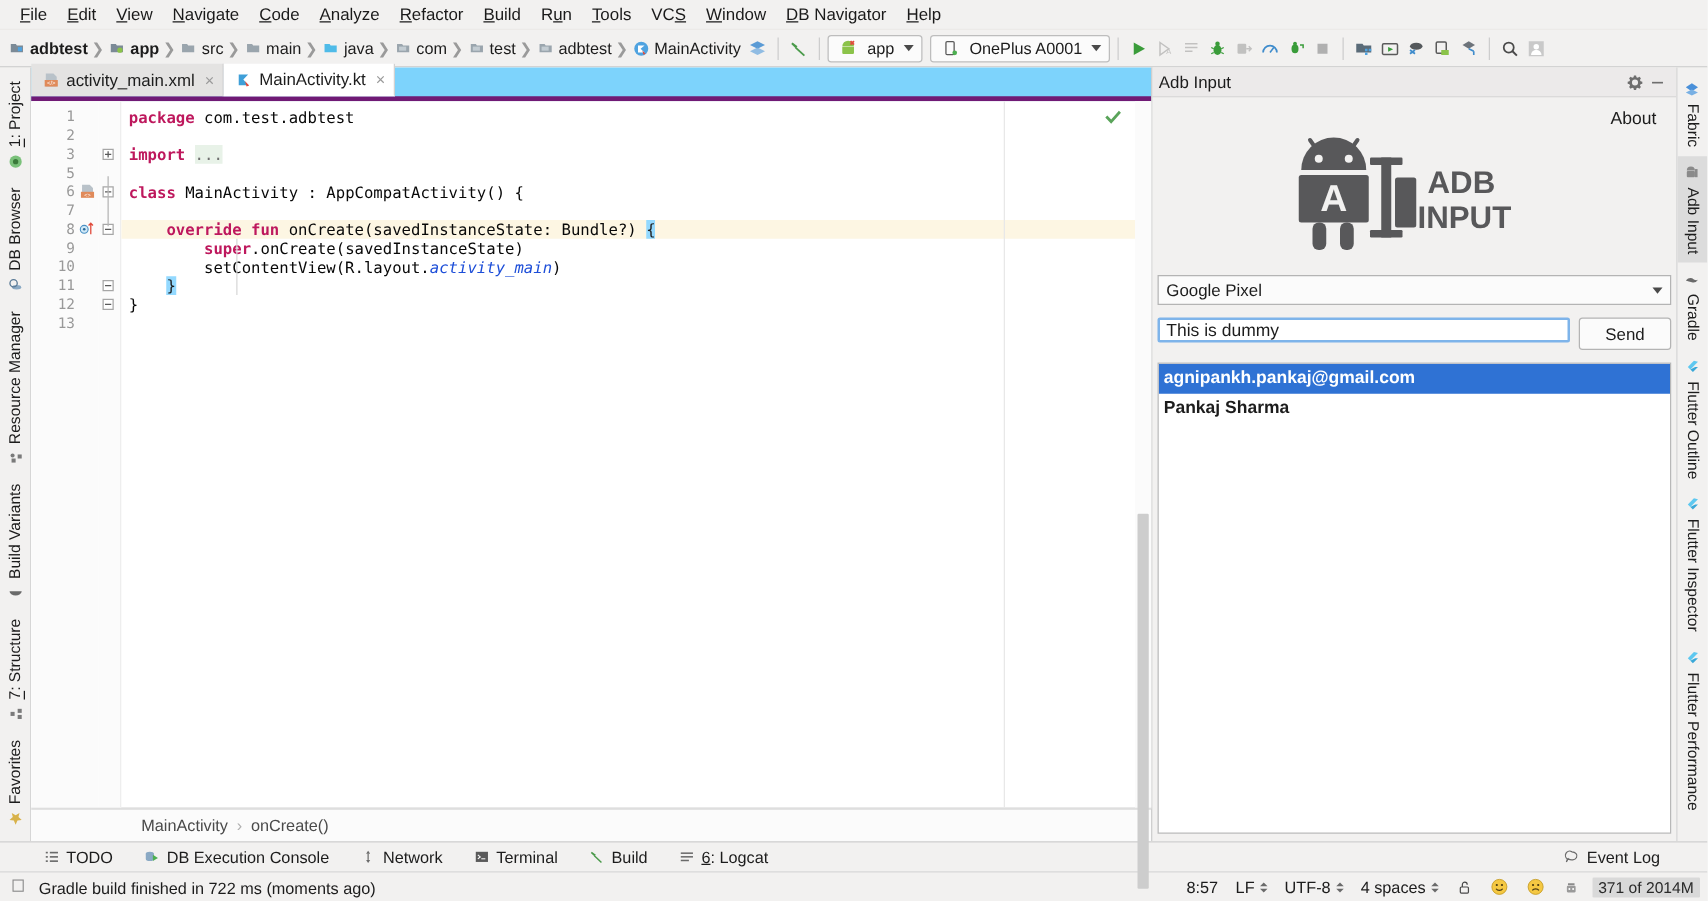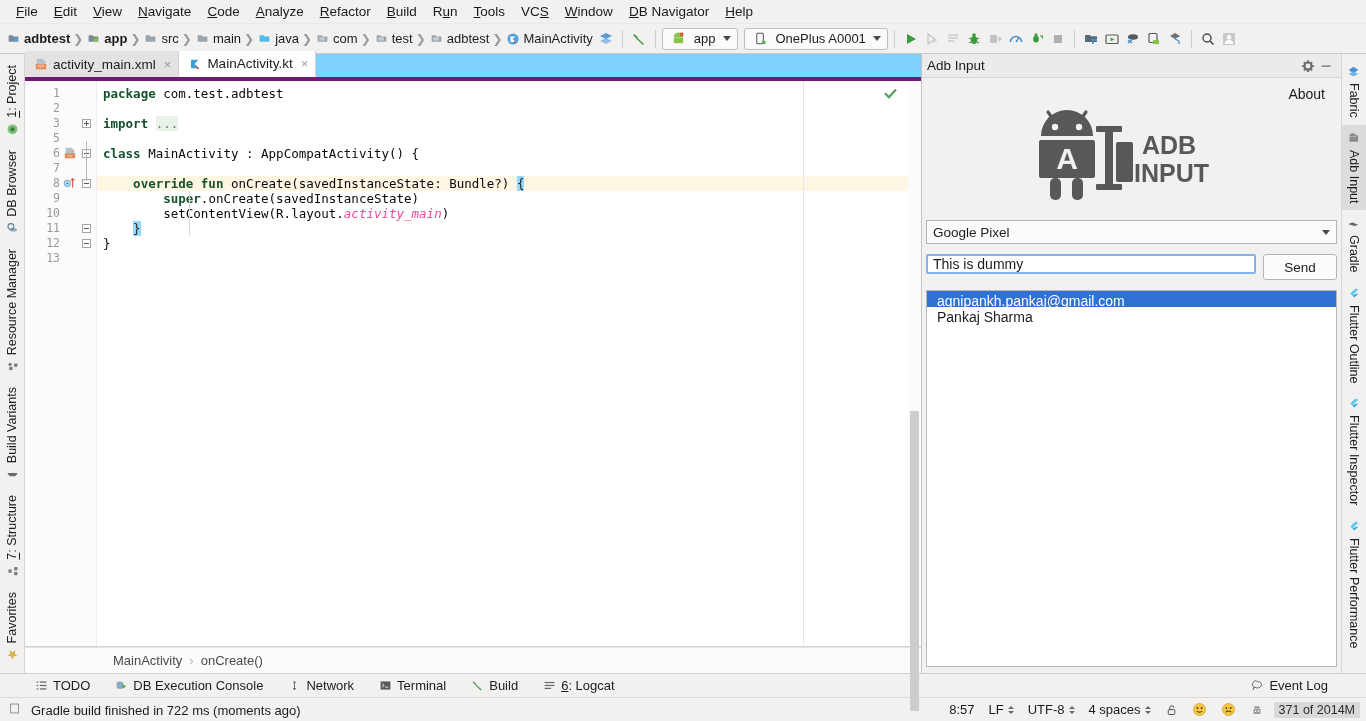--- a/index.html
+++ b/index.html
@@ -99,25 +99,25 @@
   .fbox::before { content: ""; position: absolute; left: 1px; top: 3px; width: 5px; height: 1px; background: #5a5a5a; }
   .fbox.plus::after { content: ""; position: absolute; left: 3px; top: 1px; width: 1px; height: 5px; background: #5a5a5a; }
   .fline { position: absolute; left: 7px; width: 1px; background: #b5b5b5; }
 
   .codearea {
     flex: 1 1 auto; position: relative; padding-top: 5px; overflow: hidden;
     font-family: "DejaVu Sans Mono", monospace; font-size: 12.5px; line-height: 15px;
   }
   .cl { height: 15px; line-height: 15px; padding-left: 6px; white-space: pre; }
   .cl.hl { background: #fdf6e3; }
-  .kw { color: #14532d; font-weight: bold; }
+  .kw { color: #be185d; font-weight: bold; }
   .plain { color: #080808; }
   .fold { background: #e8f2e8; color: #6f6f6f; }
   .brmatch { background: #93d9ff; }
-  .ital { color: #ec4899; font-style: italic; }
+  .ital { color: #1d4ed8; font-style: italic; }
   .indgd { position: absolute; width: 1px; background: #d8d8d8; }
 
   .rightmargin { position: absolute; top: 0; bottom: 0; width: 1px; background: #e8e8e8; }
   .checkmark { position: absolute; right: 10px; top: 5px; }
 
   .escrollbar { width: 13px; flex: 0 0 13px; background: #fbfbfb; position: relative; }
   .escrollthumb { position: absolute; left: 2px; width: 9px; background: #cdcdcd; border-radius: 1px; }
 
   .ebreadcrumb {
     height: 26px; flex: 0 0 26px; background: #fbfbfb; display: flex; align-items: center;
@@ -155,21 +155,21 @@
     display: flex; align-items: center; padding: 0 5px; font-size: 14px; border-radius: 2px;
   }
   .sendbtn {
     width: 74px; height: 26px; border: 1px solid #b4b4b4; background: #fbfbfb; border-radius: 3px;
     display: flex; align-items: center; justify-content: center; font-size: 13.5px;
   }
   .listbox {
     flex: 1 1 auto; margin: 10px 2px 0 2px; background: #fff; border: 1px solid #b8b8b8;
     overflow: hidden; min-height: 0;
   }
-  .listbox .li { height: 16px; line-height: 20px; padding: 0 10px; font-size: 14px; white-space: nowrap; }
+  .listbox .li { height: 24px; line-height: 20px; padding: 0 4px; font-size: 14px; white-space: nowrap; font-weight: bold; }
   .listbox .li.sel { background: #2f72d4; color: #fff; }
 
   
   .bottombar {
     height: 24px; flex: 0 0 24px; background: #f2f1f0; display: flex; align-items: center;
     border-top: 1px solid #d0d0d0; padding-left: 30px; gap: 16px;
   }
   .btw { display: flex; align-items: center; gap: 5px; font-size: 13px; white-space: nowrap; padding: 0 4px; }
   .btw .u { text-decoration: underline; }
   .btw .bicon { width: 14px; height: 14px; display: inline-flex; align-items: center; justify-content: center; }

